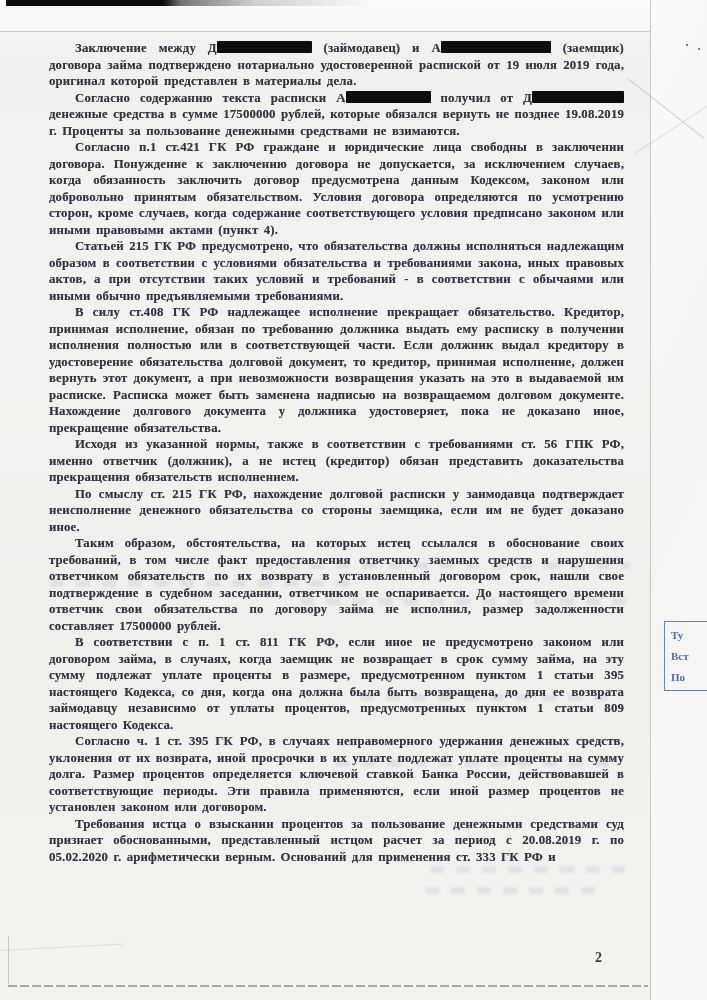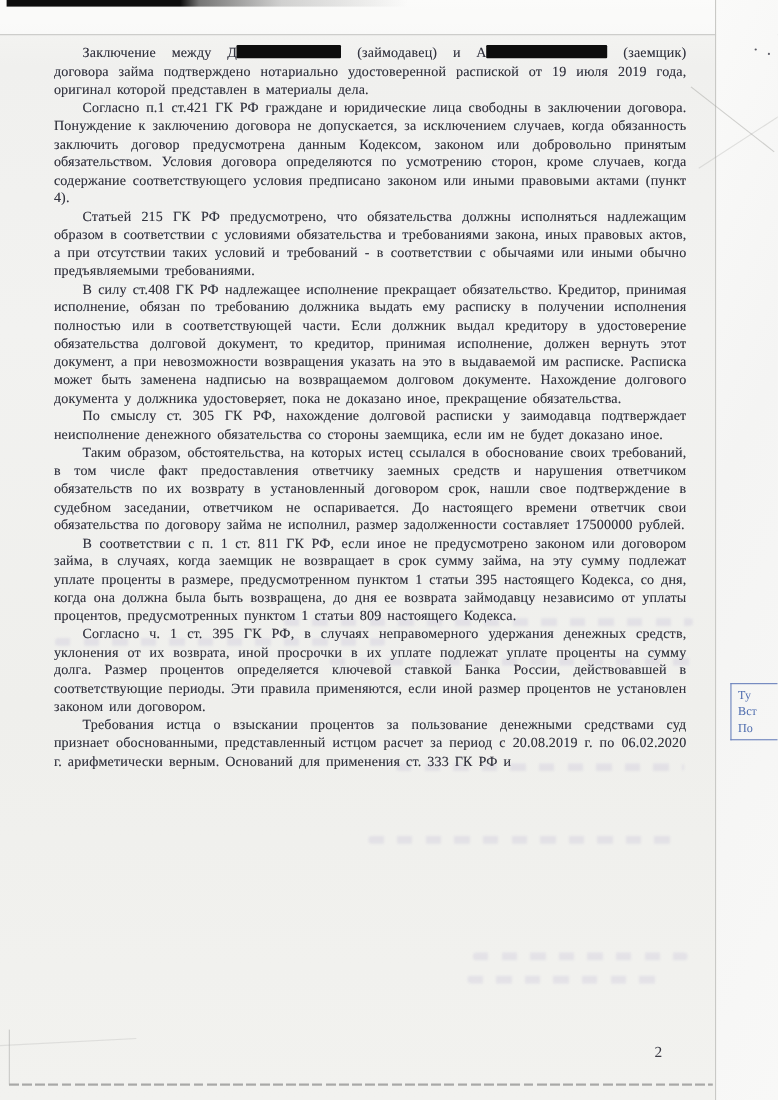--- a/index.html
+++ b/index.html
@@ -5,20 +5,21 @@
   html,body{margin:0;padding:0;}
   body{
     width:707px;height:1000px;position:relative;overflow:hidden;
     background:#fcfcfb;
     font-family:"Liberation Serif","DejaVu Serif",serif;
   }
   
   .scan{
     position:absolute;left:0;top:0;width:707px;height:1000px;
     background:linear-gradient(180deg,#f6f6f4 0,#f0f0ee 60px,#f2f2f0 300px,#efefec 640px,#f2f2ef 1000px);
+    font-weight:bold;
   }
   
   .fold-top{
     position:absolute;left:0;top:0;width:707px;height:31px;
     background:rgba(255,255,255,.5);
     border-bottom:1px solid rgba(150,150,148,.45);
   }
   
   .top-bar{
     position:absolute;left:6px;top:0;width:368px;height:6px;
@@ -53,21 +54,21 @@
     text-align:justify;letter-spacing:.15px;word-spacing:2px;
     text-shadow:0 0 .4px rgba(45,45,70,.45);
   }
   .doc p{margin:0;text-indent:26px;}
   .redact{
     display:inline-block;height:12px;background:#0d0d0d;
     vertical-align:-1px;border-radius:1px;
   }
   
   .stamp{
-    position:absolute;left:664px;top:621px;width:43px;height:52px;
+    position:absolute;left:664px;top:621px;width:43px;height:70px;
     border:1px solid #6a81bc;border-right:none;
     display:flex;flex-direction:column;justify-content:space-around;
     padding:2px 0 2px 6px;box-sizing:border-box;
     color:#4e6cae;font-size:11px;line-height:12px;
   }
   
   .pagenum{
     position:absolute;left:595px;top:950px;
     font-size:14px;color:#3a3a44;
   }
@@ -90,28 +91,30 @@
   <div class="ghost" style="left:258px;top:562px;width:372px;"></div>
   <div class="ghost" style="left:50px;top:580px;width:300px;"></div>
   <div class="ghost" style="left:300px;top:598px;width:330px;"></div>
   <div class="ghost" style="left:360px;top:694px;width:262px;"></div>
   <div class="ghost" style="left:335px;top:760px;width:285px;"></div>
   <div class="ghost" style="left:430px;top:866px;width:195px;"></div>
   <div class="ghost" style="left:425px;top:887px;width:180px;"></div>
 
   <div class="doc">
       <p>Заключение между Д<span class="redact" style="width: 95px;"></span> (займодавец) и А<span class="redact" style="width: 110px;"></span> (заемщик) договора займа подтверждено нотариально удостоверенной распиской от 19 июля 2019 года, оригинал которой представлен в материалы дела.</p>
+      <p>Согласно содержанию текста расписки А<span class="redact" style="width: 85px;"></span> получил от Д<span class="redact" style="width: 92px;"></span> денежные средства в сумме 17500000 рублей, которые обязался вернуть не позднее 19.08.2019 г. Проценты за пользование денежными средствами не взимаются.</p>
       <p>Согласно п.1 ст.421 ГК РФ граждане и юридические лица свободны в заключении договора. Понуждение к заключению договора не допускается, за исключением случаев, когда обязанность заключить договор предусмотрена данным Кодексом, законом или добровольно принятым обязательством. Условия договора определяются по усмотрению сторон, кроме случаев, когда содержание соответствующего условия предписано законом или иными правовыми актами (пункт 4).</p>
       <p>Статьей 215 ГК РФ предусмотрено, что обязательства должны исполняться надлежащим образом в соответствии с условиями обязательства и требованиями закона, иных правовых актов, а при отсутствии таких условий и требований - в соответствии с обычаями или иными обычно предъявляемыми требованиями.</p>
       <p>В силу ст.408 ГК РФ надлежащее исполнение прекращает обязательство. Кредитор, принимая исполнение, обязан по требованию должника выдать ему расписку в получении исполнения полностью или в соответствующей части. Если должник выдал кредитору в удостоверение обязательства долговой документ, то кредитор, принимая исполнение, должен вернуть этот документ, а при невозможности возвращения указать на это в выдаваемой им расписке. Расписка может быть заменена надписью на возвращаемом долговом документе. Нахождение долгового документа у должника удостоверяет, пока не доказано иное, прекращение обязательства.</p>
-      <p>По смыслу ст. 305 ГК РФ, нахождение долговой расписки у заимодавца подтверждает неисполнение денежного обязательства со стороны заемщика, если им не будет доказано иное.</p>
+      <p>Исходя из указанной нормы, также в соответствии с требованиями ст. 56 ГПК РФ, именно ответчик (должник), а не истец (кредитор) обязан представить доказательства прекращения обязательств исполнением.</p>
+      <p>По смыслу ст. 215 ГК РФ, нахождение долговой расписки у заимодавца подтверждает неисполнение денежного обязательства со стороны заемщика, если им не будет доказано иное.</p>
       <p>Таким образом, обстоятельства, на которых истец ссылался в обоснование своих требований, в том числе факт предоставления ответчику заемных средств и нарушения ответчиком обязательств по их возврату в установленный договором срок, нашли свое подтверждение в судебном заседании, ответчиком не оспаривается. До настоящего времени ответчик свои обязательства по договору займа не исполнил, размер задолженности составляет 17500000 рублей.</p>
       <p>В соответствии с п. 1 ст. 811 ГК РФ, если иное не предусмотрено законом или договором займа, в случаях, когда заемщик не возвращает в срок сумму займа, на эту сумму подлежат уплате проценты в размере, предусмотренном пунктом 1 статьи 395 настоящего Кодекса, со дня, когда она должна была быть возвращена, до дня ее возврата займодавцу независимо от уплаты процентов, предусмотренных пунктом 1 статьи 809 настоящего Кодекса.</p>
       <p>Согласно ч. 1 ст. 395 ГК РФ, в случаях неправомерного удержания денежных средств, уклонения от их возврата, иной просрочки в их уплате подлежат уплате проценты на сумму долга. Размер процентов определяется ключевой ставкой Банка России, действовавшей в соответствующие периоды. Эти правила применяются, если иной размер процентов не установлен законом или договором.</p>
-      <p>Требования истца о взыскании процентов за пользование денежными средствами суд признает обоснованными, представленный истцом расчет за период с 20.08.2019 г. по 06.02.2020 г. арифметически верным. Оснований для применения ст. 333 ГК РФ и</p>
+      <p>Требования истца о взыскании процентов за пользование денежными средствами суд признает обоснованными, представленный истцом расчет за период с 20.08.2019 г. по 05.02.2020 г. арифметически верным. Оснований для применения ст. 333 ГК РФ и</p>
     </div>
 
   <div class="stamp">
     <div>Ту</div>
     <div>Вст</div>
     <div>По</div>
   </div>
 
   <div class="pagenum">2</div>
 

